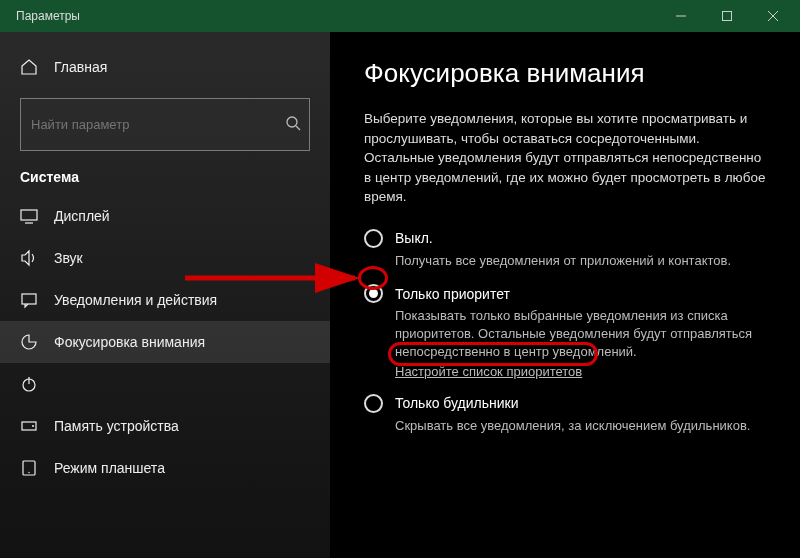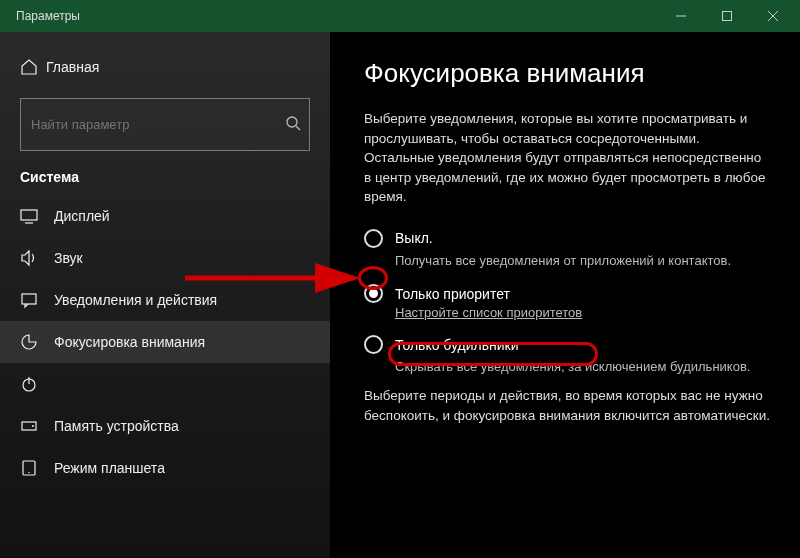--- a/index.html
+++ b/index.html
@@ -5,21 +5,21 @@
   * { margin: 0; padding: 0; box-sizing: border-box; font-family: 'Segoe UI', Tahoma, sans-serif; }
   body { width: 800px; height: 558px; background: #000; color: #fff; overflow: hidden; position: relative; }
   .window { display: flex; flex-direction: column; width: 100%; height: 100%; }
   .titlebar { display: flex; align-items: center; height: 32px; padding: 0 4px 0 16px; background: #14532d; }
   .titlebar-title { font-size: 12px; color: #ddd; flex: 1; }
   .titlebar-controls { display: flex; }
   .titlebar-btn { width: 46px; height: 32px; display: flex; align-items: center; justify-content: center; color: #ccc; }
   .titlebar-btn svg { width: 10px; height: 10px; }
   .body { display: flex; flex: 1; overflow: hidden; }
   .sidebar { width: 330px; background: linear-gradient(180deg, #2a2a2a 0%, #1a1a1a 60%, #121212 100%); padding: 18px 0 0 0; display: flex; flex-direction: column; }
-  .home-row { display: flex; align-items: center; padding: 8px 20px; gap: 8px; color: #eee; font-size: 14px; }
+  .home-row { display: flex; align-items: center; padding: 8px 20px; gap: 16px; color: #eee; font-size: 14px; }
   .search-box { margin: 14px 20px 18px 20px; height: 53px; border: 1px solid #7a7a7a; background: rgba(50,50,50,0.4); display: flex; align-items: center; padding: 0 8px 0 10px; }
   .search-input { flex: 1; background: transparent; border: none; outline: none; color: #aaa; font-size: 13px; }
   .search-icon { color: #bbb; }
   .section-header { padding: 0 20px 10px 20px; font-size: 14px; font-weight: 600; color: #fff; }
   .nav { display: flex; flex-direction: column; }
   .nav-item { display: flex; align-items: center; gap: 16px; padding: 12px 20px; font-size: 14px; color: #eee; }
   .nav-item.selected { background: rgba(120,120,120,0.25); }
   .nav-icon { width: 18px; height: 18px; display: flex; align-items: center; justify-content: center; color: #eee; }
   .content { flex: 1; background: #000; padding: 26px 28px 0 34px; overflow: hidden; }
   .content h1 { font-size: 26px; font-weight: 400; margin-bottom: 20px; }
@@ -162,34 +162,34 @@
             <span class="radio-label">Выкл.</span>
           </div>
           <div class="radio-desc">Получать все уведомления от приложений и контактов.</div>
         </div>
 
         <div class="radio-item">
           <div class="radio-row">
             <span class="radio checked"></span>
             <span class="radio-label">Только приоритет</span>
           </div>
+          <div class="radio-desc">Показывать только выбранные уведомления из списка приоритетов. Остальные уведомления будут отправляться непосредственно в центр уведомлений.</div>
           <a class="link">Настройте список приоритетов</a>
         </div>
 
         <div class="radio-item">
           <div class="radio-row">
             <span class="radio"></span>
             <span class="radio-label">Только будильники</span>
           </div>
           <div class="radio-desc">Скрывать все уведомления, за исключением будильников.</div>
         </div>
 
       </div>
 
-      <p class="desc" style="margin-bottom:0">Выберите периоды и действия, во время которых вас не нужно беспокоить, и фокусировка внимания включится автоматически.</p>
     </div>
   </div>
 </div>
 
 <svg class="annot-arrow" style="left:180px; top:258px; width:190px; height:40px;" viewBox="0 0 190 40">
   <defs>
       <marker id="ah" markerWidth="10" markerHeight="10" refX="8" refY="3" orient="auto">
         <path d="M0,0 L0,6 L9,3 Z" fill="#d20000"></path>
       </marker>
     </defs>

